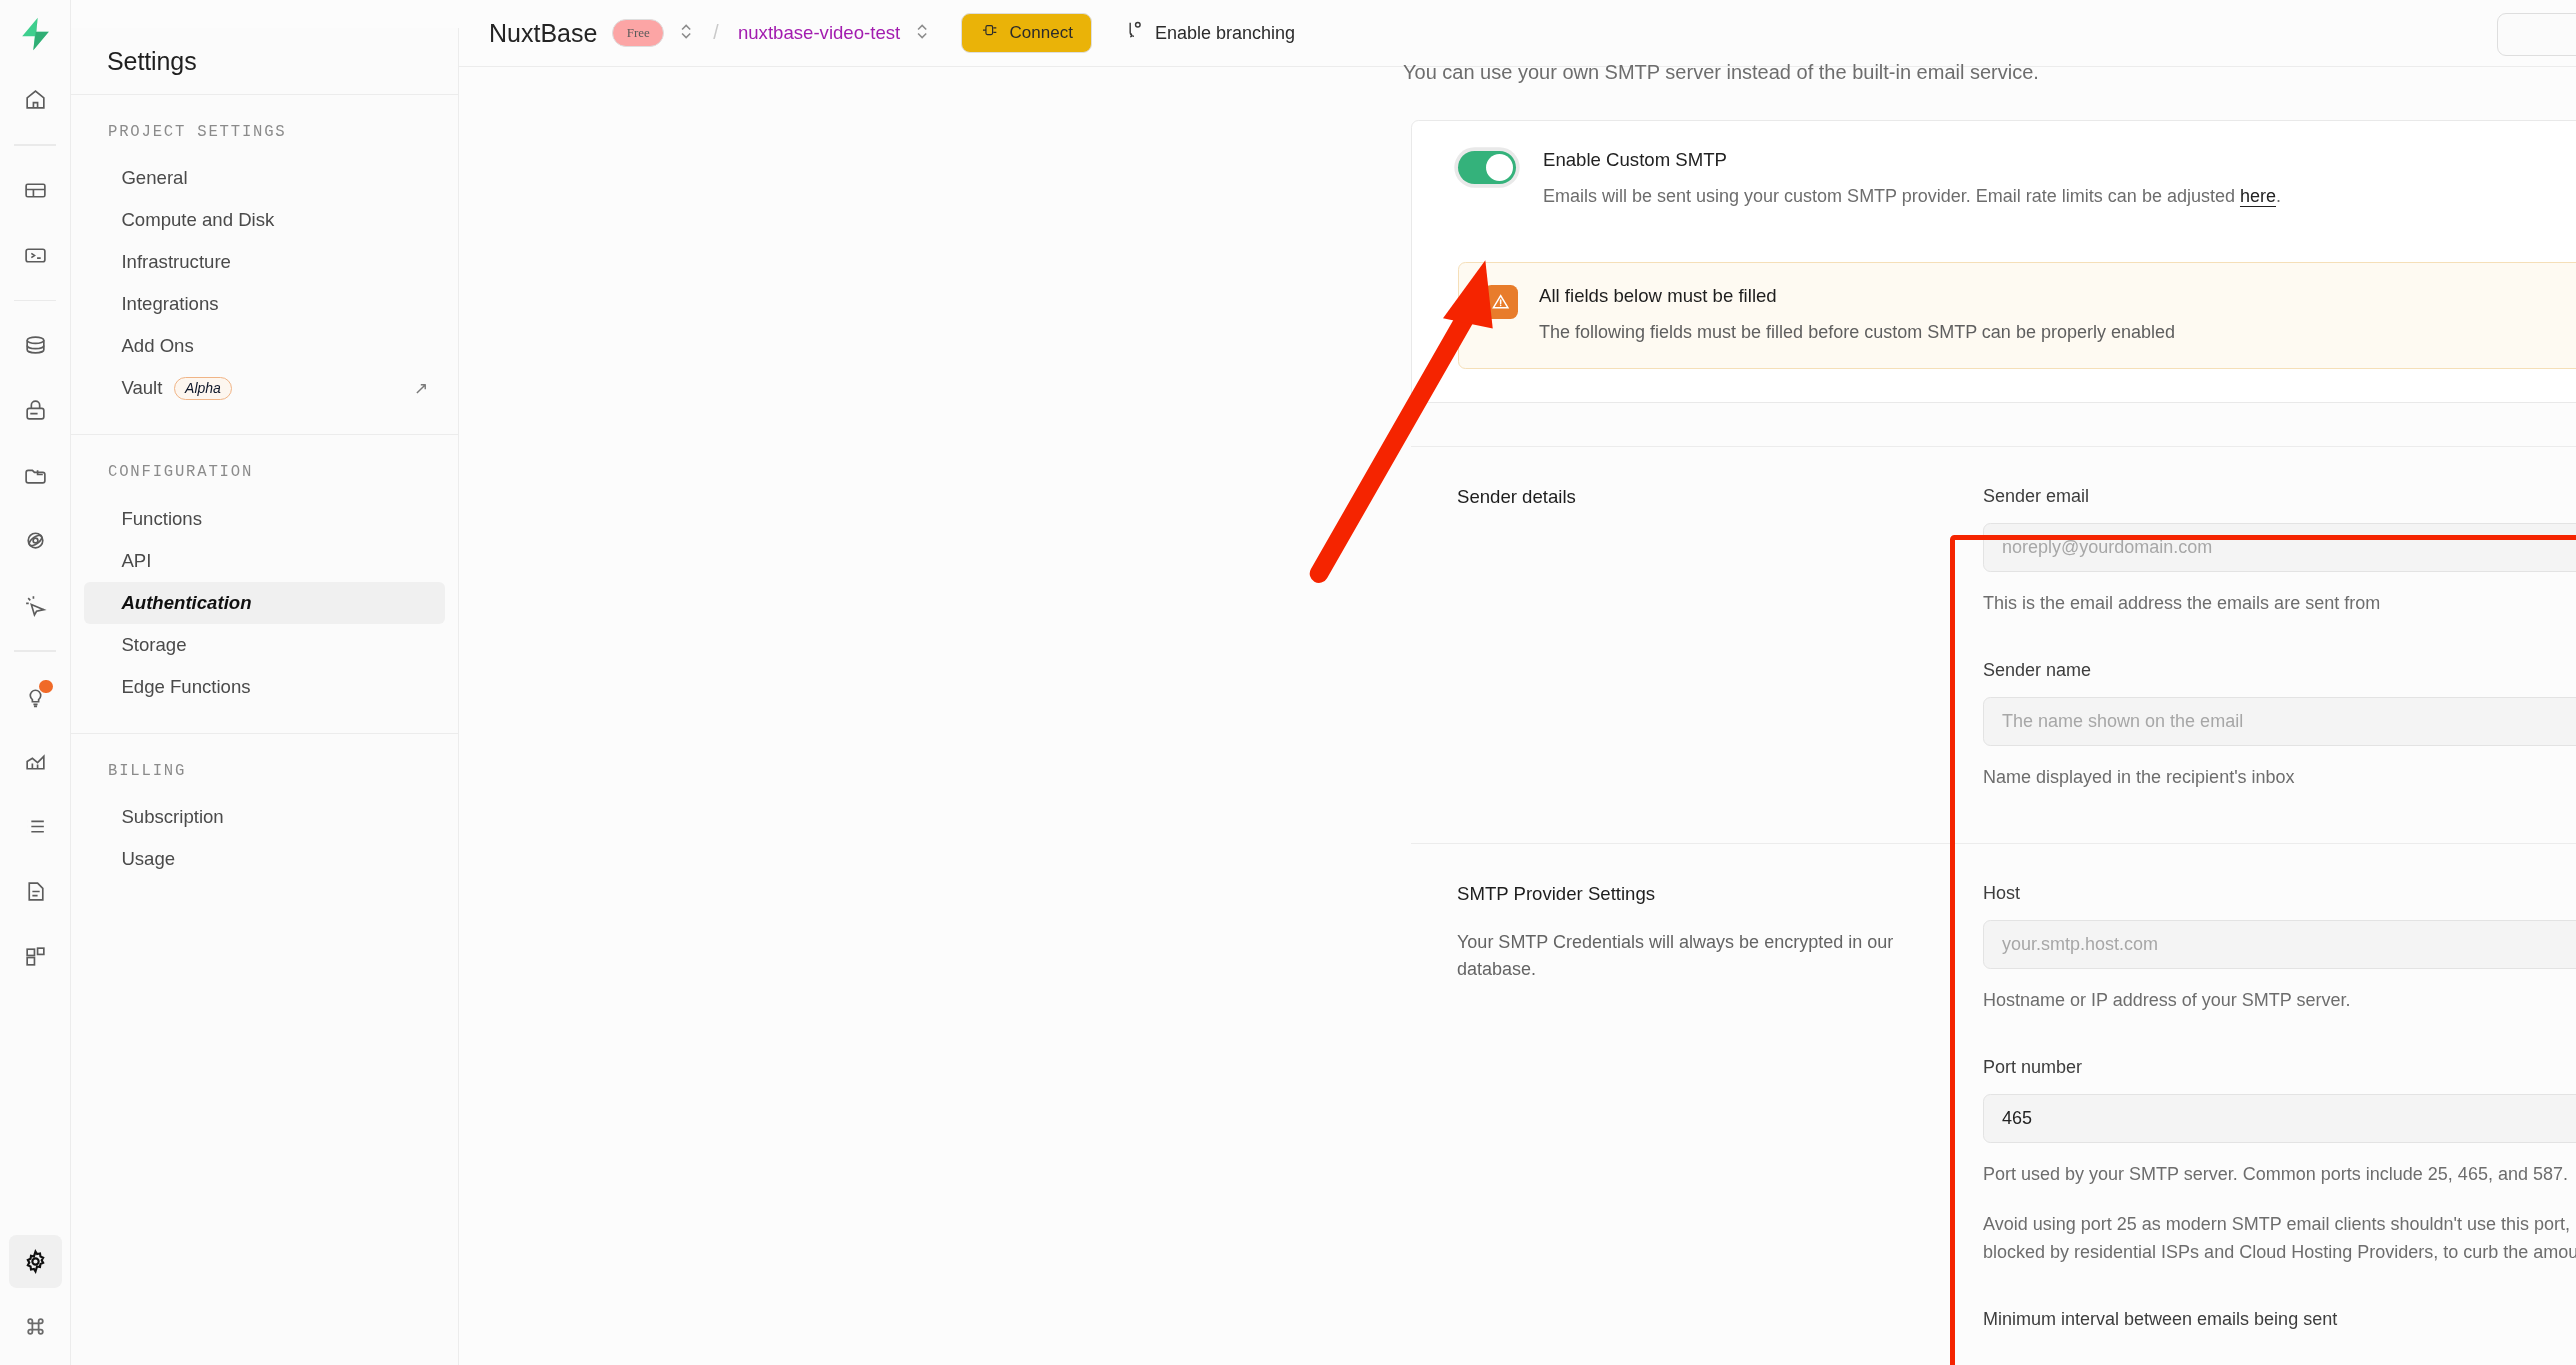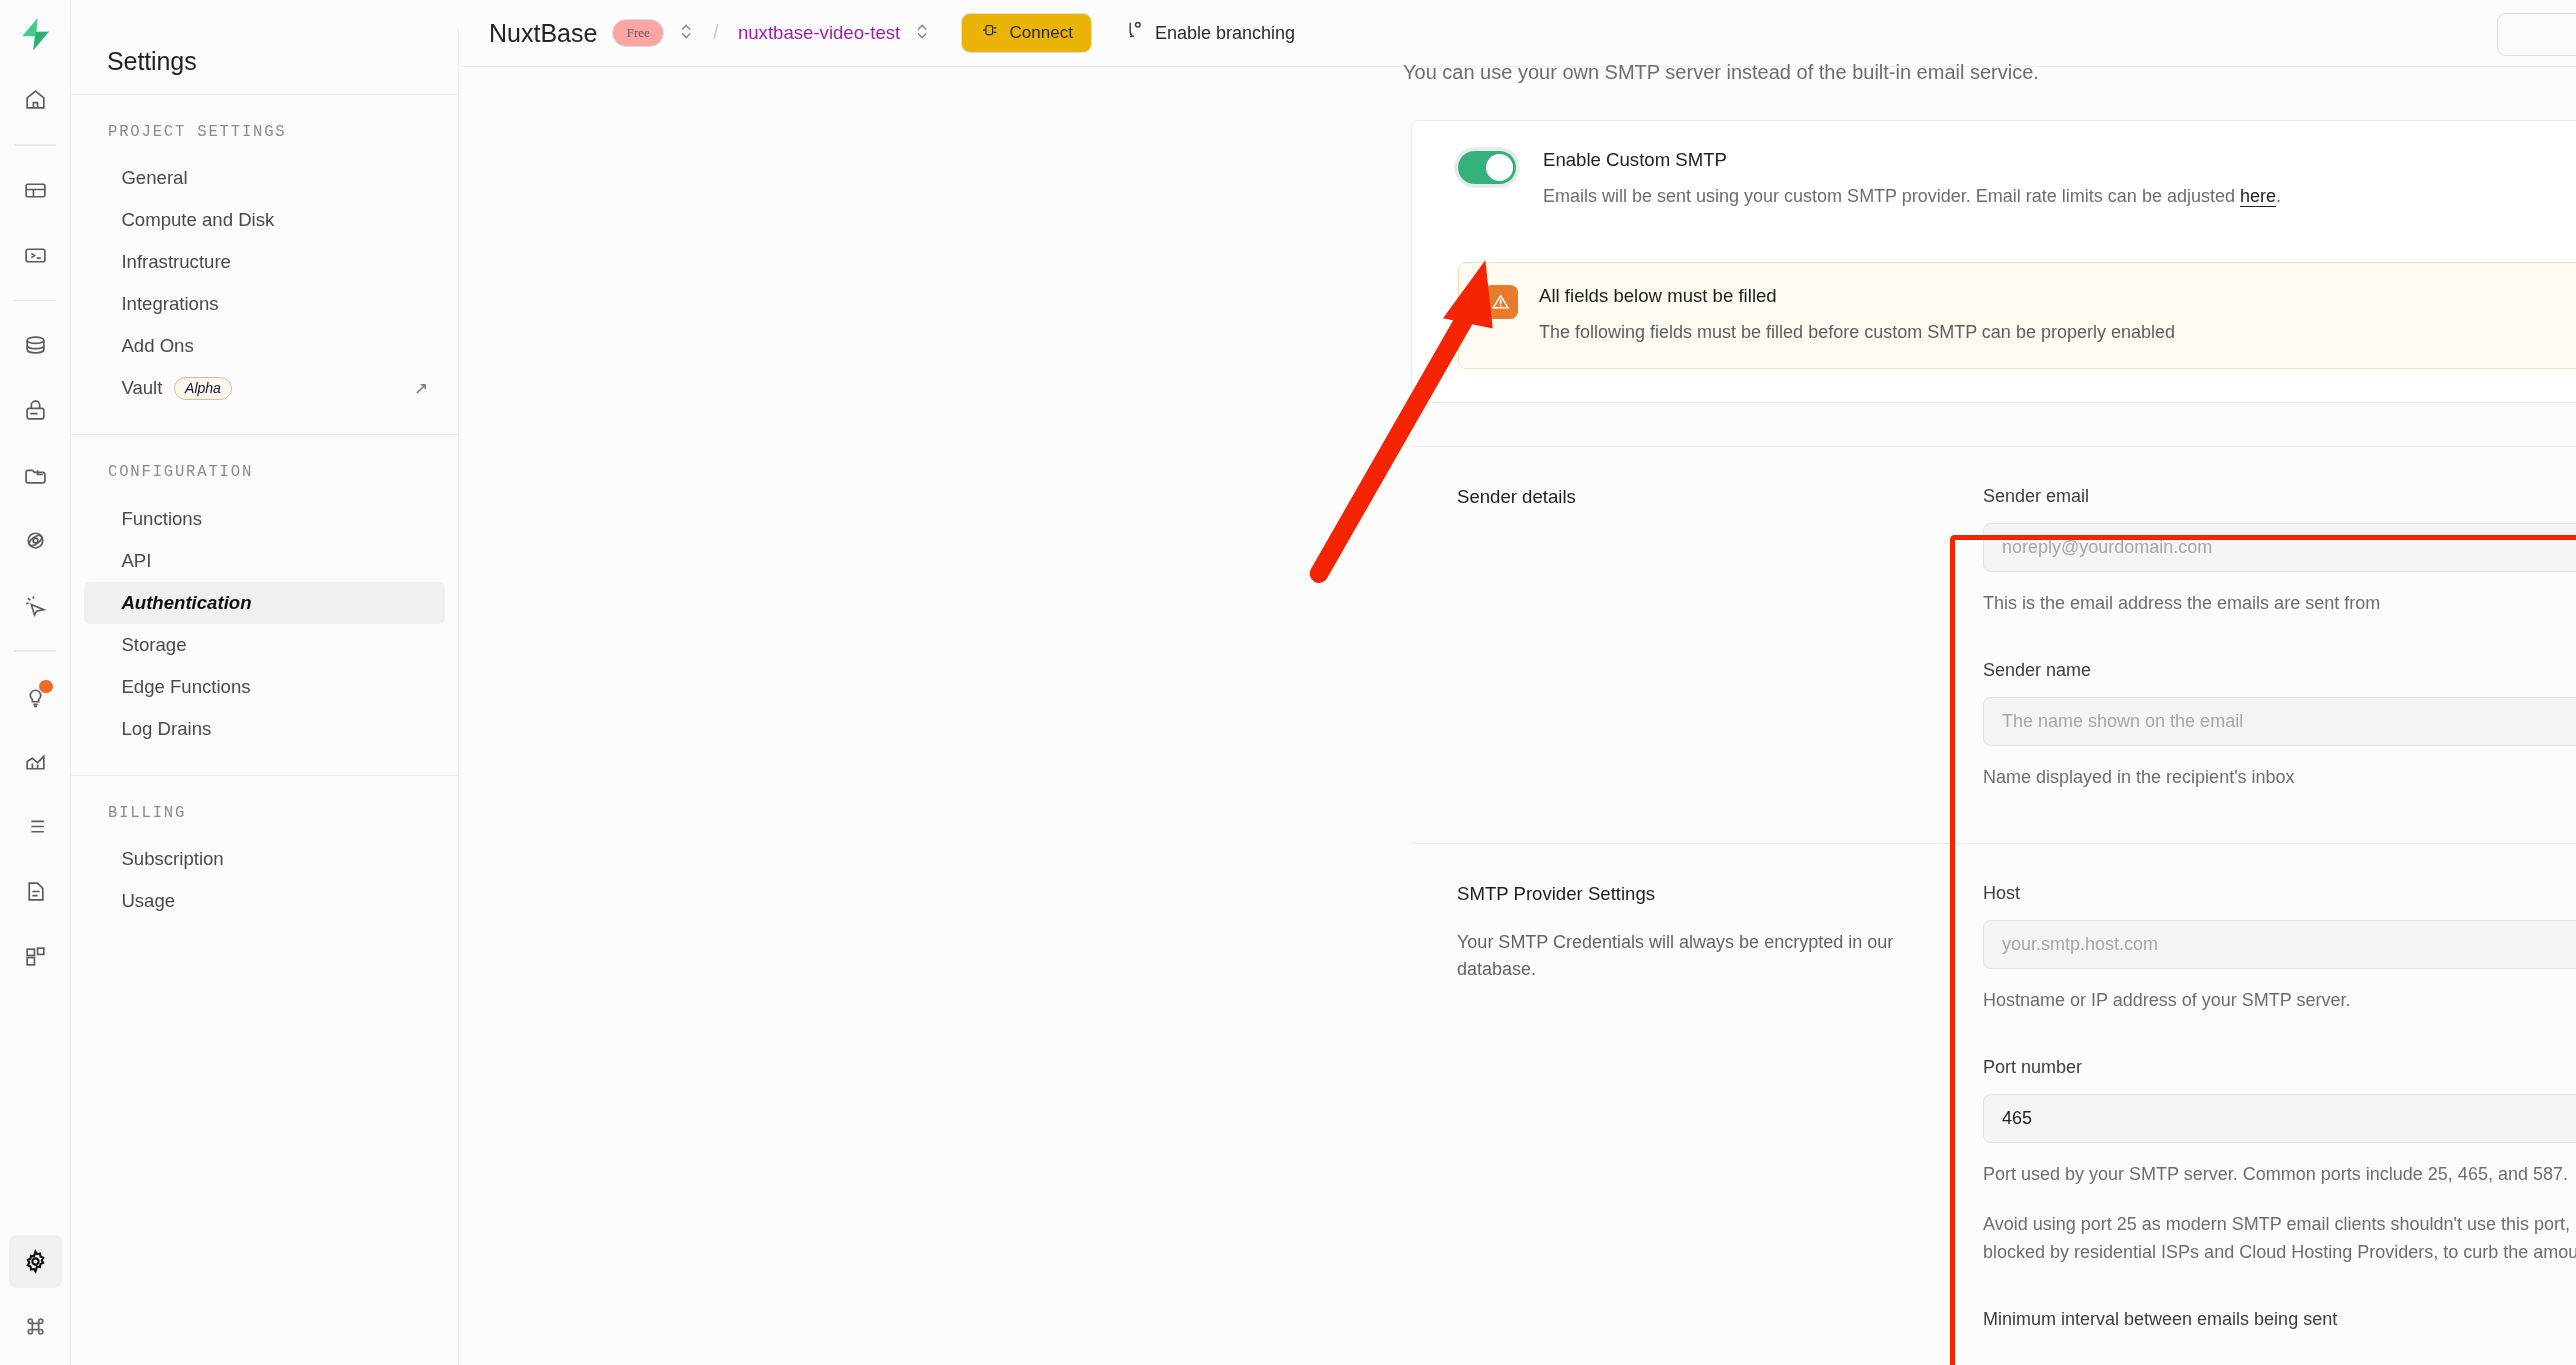--- a/index.html
+++ b/index.html
@@ -307,23 +307,20 @@
         <span>API</span>
       </div>
       <div class="nav-item current">
         <span>Authentication</span>
       </div>
       <div class="nav-item">
         <span>Storage</span>
       </div>
       <div class="nav-item">
         <span>Edge Functions</span>
-      </div>
-      <div class="nav-item">
-        <span>Log Drains</span>
       </div>
     </div>
 
     <div class="nav-group">
       <div class="nav-title">BILLING</div>
       <div class="nav-item">
         <span>Subscription</span>
       </div>
       <div class="nav-item">
         <span>Usage</span>

